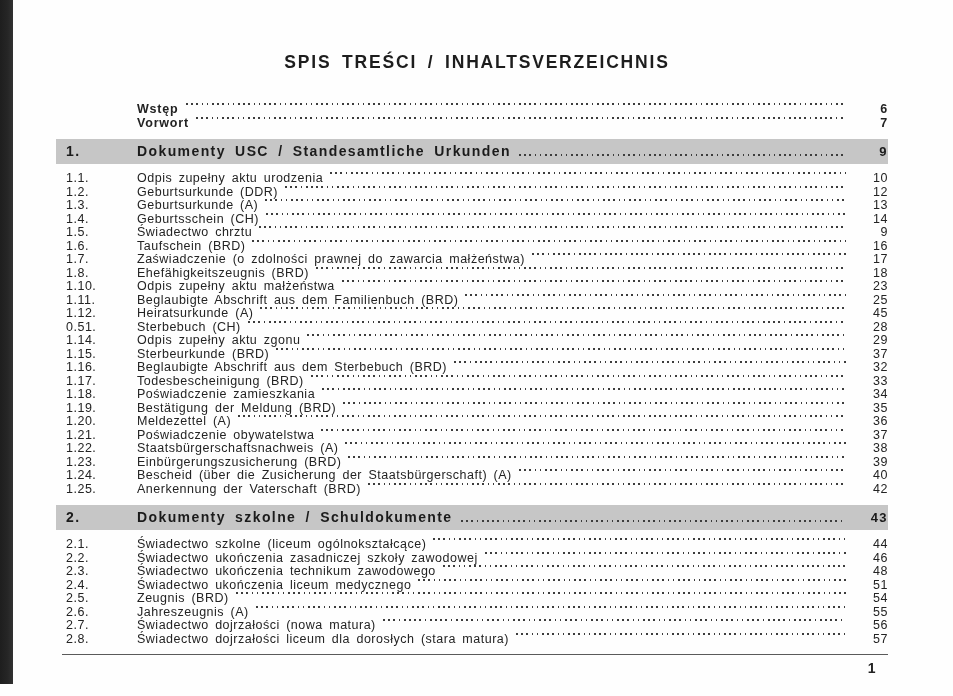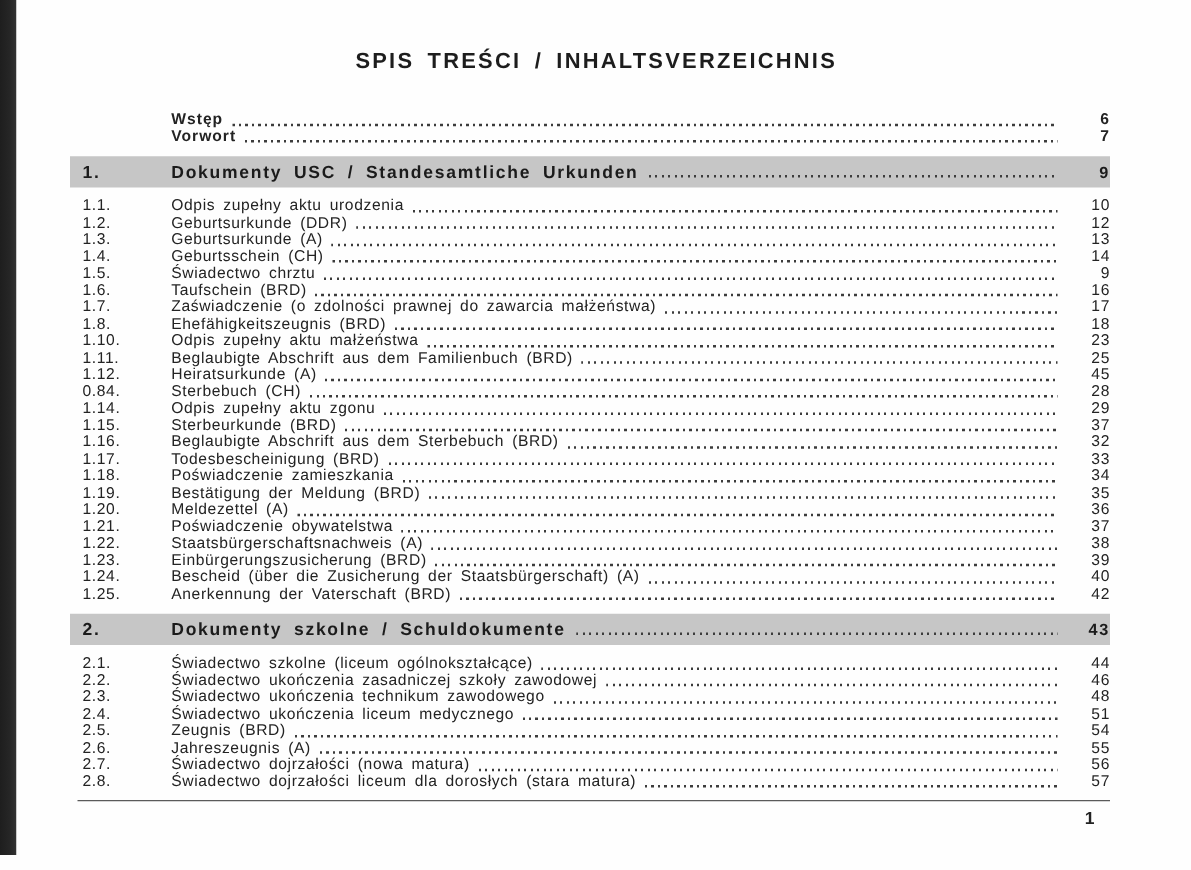--- a/index.html
+++ b/index.html
@@ -10,35 +10,34 @@
     overflow:hidden;
     font-family:"Liberation Sans", sans-serif;
     color:#232323;
   }
   .scan-strip {
     position:absolute; left:0; top:0;
     width:13px; height:684px;
     background:linear-gradient(to right,#1e1e1e 0%,#262626 60%,#323232 100%);
   }
   .content {
-    position:absolute; left:66px; top:0;
+    position:absolute; left:66px; top:14px;
     width:822px;
   }
   .doc-title {
     margin:38px 0 30px 0;
     text-align:center;
     font-size:17.5px;
     font-weight:bold;
     letter-spacing:1.8px;
     word-spacing:4px;
     color:#1d1d1d;
   }
   .row {
     display:flex;
-    align-items:flex-end;
     font-size:12.5px;
     line-height:13.5px;
     letter-spacing:0.5px;
     word-spacing:2.5px;
     white-space:nowrap;
   }
   .row .num  { flex:none; width:71px; }
   .row .ttl  { flex:none; }
   .row .dots {
     flex:1 1 auto;
@@ -174,21 +173,21 @@
             <span class="dots"></span>
             <span class="pg">25</span>
           </div>
           <div class="row">
             <span class="num">1.12.</span>
             <span class="ttl">Heiratsurkunde (A)</span>
             <span class="dots"></span>
             <span class="pg">45</span>
           </div>
           <div class="row">
-            <span class="num">0.84.</span>
+            <span class="num">0.51.</span>
             <span class="ttl">Sterbebuch (CH)</span>
             <span class="dots"></span>
             <span class="pg">28</span>
           </div>
           <div class="row">
             <span class="num">1.14.</span>
             <span class="ttl">Odpis zupełny aktu zgonu</span>
             <span class="dots"></span>
             <span class="pg">29</span>
           </div>

